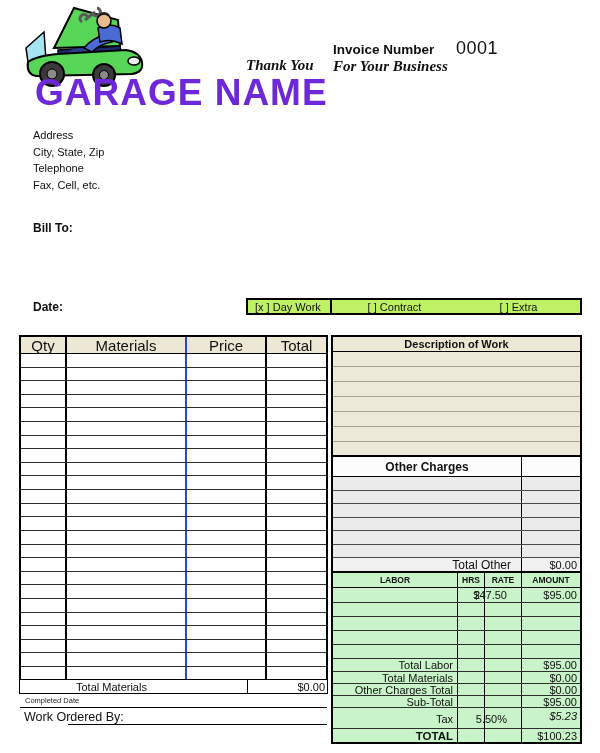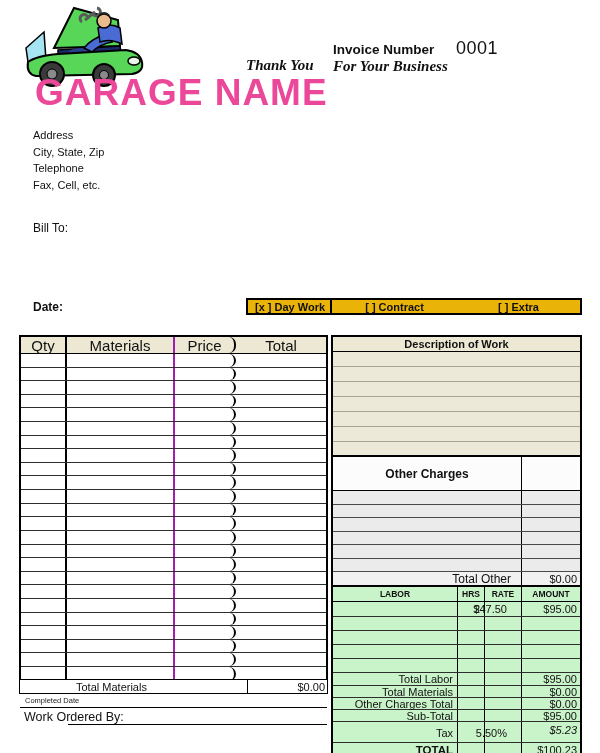--- a/index.html
+++ b/index.html
@@ -8,39 +8,39 @@
   #page { position:relative; width:600px; height:753px; background:#fff; overflow:hidden; }
 
   
   #logo { left:22px; top:4px; width:125px; height:84px; }
   #garage-name { left:35px; top:72px; font-size:37px; font-weight:bold; letter-spacing:1px; color:#9b1414; }
   #thank-you { left:246px; top:57px; font-family:"Liberation Serif", serif; font-style:italic; font-weight:600; font-size:15px; }
   #invoice-number-label { left:333px; top:42px; font-size:13.5px; font-weight:bold; }
   #invoice-number-value { left:456px; top:38px; font-size:18px; letter-spacing:0.5px; }
   #for-your-business { left:333px; top:58px; font-family:"Liberation Serif", serif; font-style:italic; font-weight:600; font-size:15px; }
   #address-block { left:33px; top:127px; font-size:11px; line-height:16.5px; }
-  #bill-to { left:33px; top:221px; font-size:12px; font-weight:normal; }
+  #bill-to { left:33px; top:221px; font-size:12px; font-weight:bold; }
   #date-label { left:33px; top:300px; font-size:12px; font-weight:bold; }
 
   
-  #worktype { left:246px; top:298px; width:336px; height:17px; border:2px solid #000; display:flex; background:#eab308; font-size:11px; font-weight:bold; }
+  #worktype { left:246px; top:298px; width:336px; height:17px; border:2px solid #000; display:flex; background:#bef264; font-size:11px; font-weight:normal; }
   #worktype .wt { display:flex; align-items:center; height:100%; }
   #wt-day { width:84px; padding-left:7px; border-right:2px solid #000; }
   #wt-contract { width:125px; justify-content:center; }
   #wt-extra { flex:1; justify-content:center; }
 
   
   #left-table { left:19px; top:335px; width:309px; border:2px solid #000; background:#fff; }
   .lrow { display:flex; height:13.62px; border-bottom:1px solid #2e2e2e;text-align:center; }
   .lrow:last-child { border-bottom:none; }
   #left-head { height:17px; background:#ece8d4; border-bottom:1px solid #000; font-size:15px; }
   #left-head .lc { display:flex; align-items:center; justify-content:center; }
   .lc1 { width:46px;  border-right:2px solid #000; }
-  .lc2 { width:108px; border-right:2px solid #a21caf; }
-  .lc3 { width:61px;  border-right:2px solid #000;border-radius:7px; }
+  .lc2 { width:120px; border-right:2px solid #1d4ed8; }
+  .lc3 { width:80px;  border-right:2px solid #000; }
   .lc4 { flex:1; }
 
   #left-footer { left:19px; top:679px; width:309px; height:15px; border:1px solid #000; display:flex; font-size:11px; background:#fff; }
   #left-footer .fl { width:228px; border-right:1px solid #000; display:flex; align-items:center; padding-left:56px; }
   #left-footer .fv { flex:1; display:flex; align-items:center; justify-content:flex-end; padding-right:2px; }
 
   #completed-date { left:25px; top:696px; font-size:7.5px; color:#222; }
   #completed-line { left:20px; top:707px; width:307px; height:1px; background:#000; }
   #ordered-by { left:24px; top:710px; font-size:12.5px; }
   #ordered-line { left:68px; top:724px; width:259px; height:1px; background:#000; }
@@ -52,21 +52,21 @@
   .rc-hrs  { width:27px;  border-right:1px solid #000; display:flex; align-items:center; justify-content:flex-end; padding-right:4px; }
   .rc-rate { width:37px;  border-right:1px solid #000; display:flex; align-items:center; justify-content:flex-end; padding-right:14px; }
   .rc-amt  { flex:1; display:flex; align-items:center; justify-content:flex-end; padding-right:3px; }
   .rc-wide { width:189px; border-right:1px solid #000; display:flex; align-items:center; }
   .rc-sub  { flex:1; }
 
   #desc-head { height:15px; background:#ece8d4; border-bottom:1px solid #000; font-size:11px; font-weight:bold; display:flex; align-items:center; justify-content:center; }
   .desc-row { height:15px; background:#ede9d8; border-bottom:1px solid #a8a492; }
   .desc-row:nth-of-type(7) { border-bottom:2px solid #000; }
 
-  #oc-head { height:34px; background:#fcfcfc; border-bottom:1px solid #000; font-size:12px; font-weight:bold; }
+  #oc-head { height:20px; background:#fcfcfc; border-bottom:1px solid #000; font-size:12px; font-weight:bold; }
   #oc-head .rc-wide { justify-content:center; }
   .gray-row { height:13.5px; background:#ebebeb; border-bottom:1px solid #4a4a4a; }
   #total-other { height:15px; background:#f1f1f1; border-bottom:2px solid #000; font-size:12px; }
   #total-other .rc-wide { justify-content:flex-end; padding-right:10px; font-weight:normal; }
   #total-other .rc-sub { display:flex; align-items:center; justify-content:flex-end; padding-right:3px; font-size:11px; }
 
   .green { background:#c9f4c9; }
   #labor-head { height:15px; border-bottom:1px solid #000; font-size:8.5px; font-weight:bold; }
   #labor-head > div { justify-content:center; padding:0; }
   #labor-entry { height:15px; font-size:11px; }
@@ -106,21 +106,21 @@
     <path d="M6,58 Q4,70 14,72 L110,70 Q122,68 120,58 Q118,48 104,46 L36,50 Q14,52 6,58 Z" fill="#57d657" stroke="#000" stroke-width="2"></path>
 
     <ellipse cx="112" cy="57" rx="6" ry="4" fill="#e8f4e8" stroke="#000" stroke-width="1.5"></ellipse>
 
     <circle cx="30" cy="70" r="12" fill="#3a3a3a" stroke="#000" stroke-width="2"></circle>
     <circle cx="30" cy="70" r="5" fill="#8a8a8a" stroke="#000" stroke-width="1"></circle>
     <circle cx="82" cy="71" r="11" fill="#3a3a3a" stroke="#000" stroke-width="2"></circle>
     <circle cx="82" cy="71" r="4.5" fill="#8a8a8a" stroke="#000" stroke-width="1"></circle>
   </svg>
 
-  <div id="garage-name" class="abs" style="color: #ec4899;">GARAGE NAME</div>
+  <div id="garage-name" class="abs" style="color: #6d28d9;">GARAGE NAME</div>
   <div id="thank-you" class="abs">Thank You</div>
   <div id="invoice-number-label" class="abs">Invoice Number</div>
   <div id="invoice-number-value" class="abs">0001</div>
   <div id="address-block" class="abs">
     <div>Address</div>
     <div>City, State, Zip</div>
     <div>Telephone</div>
     <div>Fax, Cell, etc.</div>
   </div>
 

